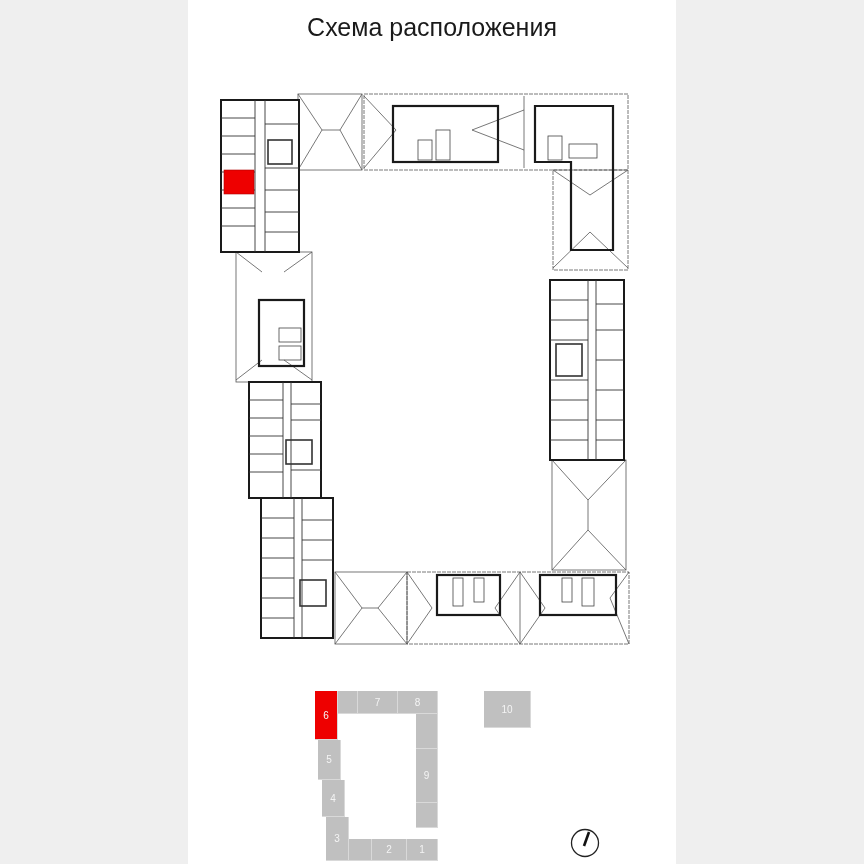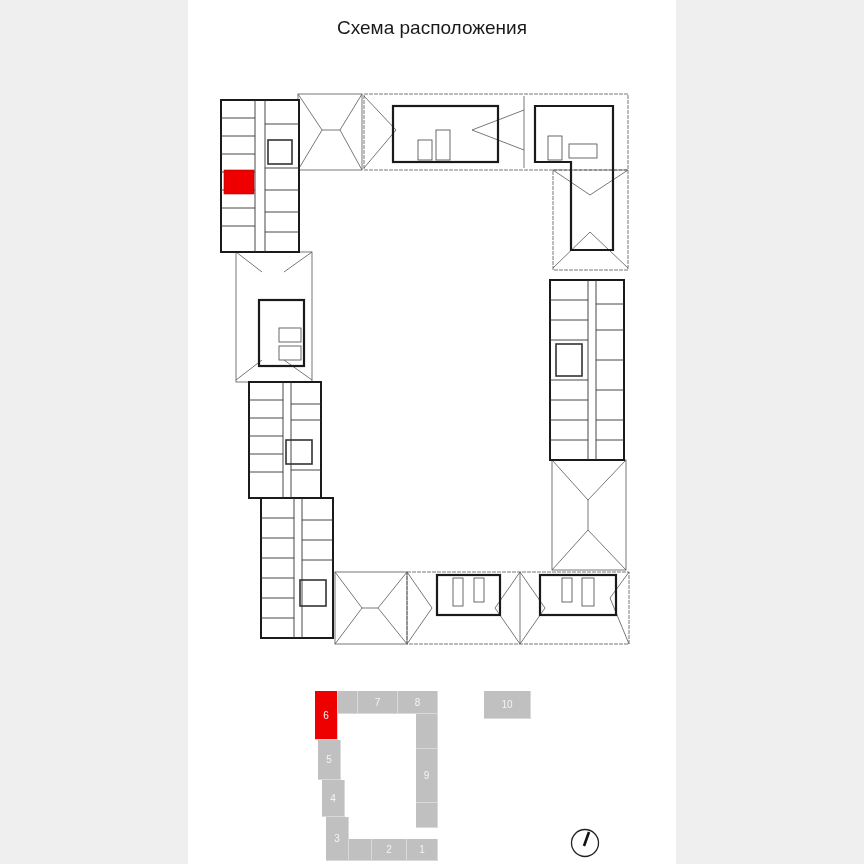--- a/index.html
+++ b/index.html
@@ -1,20 +1,20 @@
 <!DOCTYPE html>
 <html><head>
 <meta charset="utf-8">
 <style>
   html, body { margin:0; padding:0; }
   body { width:864px; height:864px; background:#efefef; position:relative; overflow:hidden;
          font-family:"Liberation Sans", sans-serif; }
   .panel { position:absolute; left:188px; top:0; width:488px; height:864px; background:#ffffff; }
   .title { position:absolute; left:188px; top:14px; width:488px; text-align:center;
-           font-size:19px; line-height:27px; color:#1a1a1a; }
+           font-size:25px; line-height:27px; color:#1a1a1a; }
   .title span { display:block; }
   svg.plan { position:absolute; left:0; top:0; }
   .mini { position:absolute; background:#c0c0c0; color:#f4f4f4; font-size:10px;
           display:flex; align-items:center; justify-content:center; box-sizing:border-box;
           border-right:1px solid #d9d9d9; border-bottom:1px solid #d9d9d9; }
   .mini.active { background:#ee0000; }
   .compass { position:absolute; left:570px; top:828px; width:30px; height:30px; }
 </style>
 </head>
 <body>
@@ -202,21 +202,21 @@
   <div class="mini" style="left:326px;top:817px;width:23px;height:44px;">
     <span>3</span>
   </div>
   <div class="mini" style="left:349px;top:839px;width:23px;height:22px;"></div>
   <div class="mini" style="left:372px;top:839px;width:35px;height:22px;">
     <span>2</span>
   </div>
   <div class="mini" style="left:407px;top:839px;width:31px;height:22px;">
     <span>1</span>
   </div>
-  <div class="mini" style="left:484px;top:691px;width:47px;height:28px;">
+  <div class="mini" style="left:484px;top:691px;width:47px;height:37px;">
     <span>10</span>
   </div>
 </div>
 
 <svg class="compass" viewBox="0 0 30 30">
   <circle cx="15" cy="15" r="13.5" fill="none" stroke="#222" stroke-width="1.3"></circle>
   <line x1="14" y1="18" x2="19" y2="4" stroke="#111" stroke-width="2.6"></line>
 </svg>
 
 </body></html>

